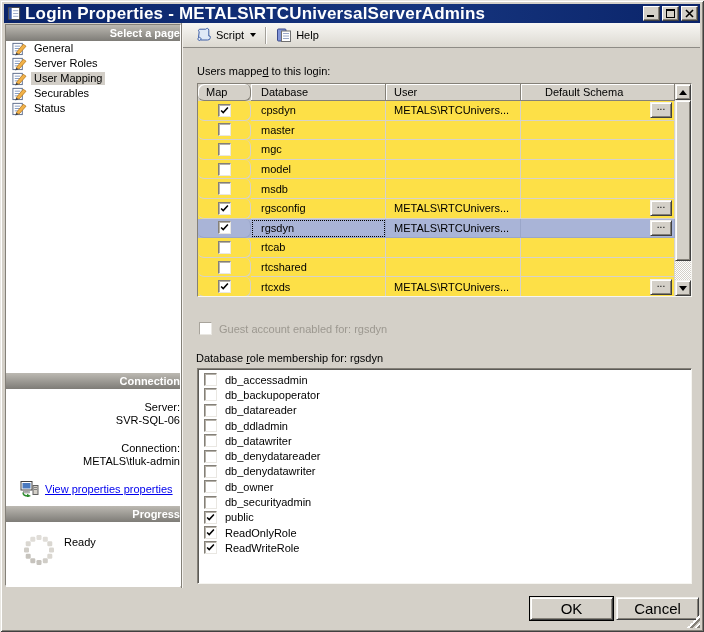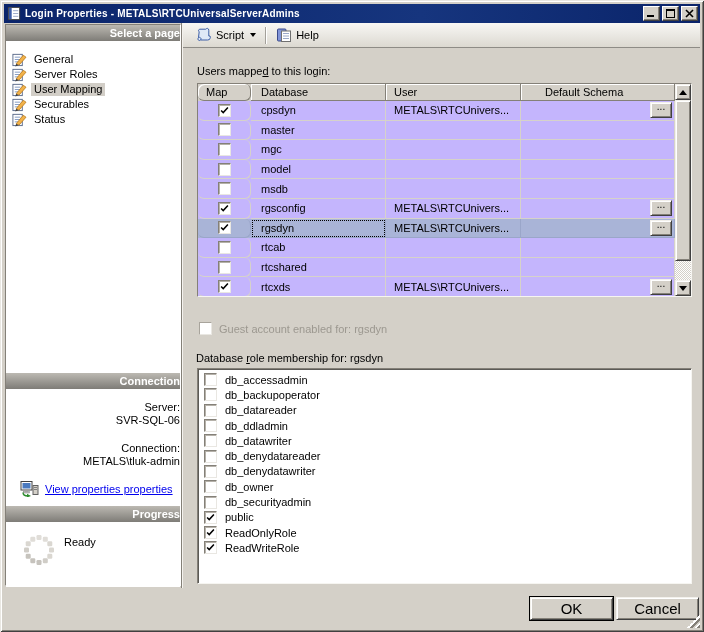--- a/index.html
+++ b/index.html
@@ -8,39 +8,39 @@
 
   .window { position:relative; width:704px; height:632px; background:#d4d0c8;
             box-shadow: inset 1px 1px 0 #e9e7e2, inset -1px -1px 0 #404040,
                         inset 2px 2px 0 #ffffff, inset -2px -2px 0 #848078; }
 
   
   .titlebar { position:absolute; left:4px; top:4px; width:696px; height:19px;
               background:linear-gradient(90deg,#0a246a,#16357e 60%,#0a246a);
               display:flex; align-items:center; padding:0 2px; }
   .title-icon { width:15px; height:15px; margin:0 3px 0 1px; flex:0 0 auto; }
-  .title-text { color:#fff; font-weight:bold; font-size:10px; letter-spacing:.2px;
+  .title-text { color:#fff; font-weight:bold; font-size:17px; letter-spacing:.2px;
                 flex:1; white-space:nowrap; overflow:hidden; }
   .win-btns { display:flex; gap:2px; }
   .wbtn { width:17px; height:15px; background:#d4d0c8; border:1px solid;
           border-color:#fff #404040 #404040 #fff; box-shadow:inset -1px -1px 0 #848078;
           display:flex; align-items:center; justify-content:center; padding:0; cursor:default; }
   .wbtn svg { display:block; }
 
   
   .sunken { background:#fff; border:1px solid; border-color:#848078 #f6f5f1 #f6f5f1 #848078;
             box-shadow: inset 1px 1px 0 #5c5a56; }
 
   
   .sidebar { position:absolute; left:5px; top:24px; width:176px; height:562px; background:#fff;
              border:1px solid; border-color:#848078 #fff #fff #848078;text-align:right; }
   .side-header { height:16px; background:linear-gradient(#bcb9b2,#7e7c77); color:#fff;
                  font-weight:bold; padding:2px 0 0 6px; }
   .side-h2 { position:absolute; left:0; right:0; }
-  .side-pages { padding-top:11px; }
+  .side-pages { padding-top:0; }
   .page-item { display:flex; align-items:center; height:15px; padding-left:5px; cursor:default; }
   .page-item .p-icon { width:16px; height:15px; margin-right:4px; flex:0 0 auto; }
   .page-label { padding:0 3px 1px 3px; }
   .page-label.selected { background:#d2cec7; }
   .side-conn { position:absolute; left:0; top:364px; width:100%; padding:12px 0 0 14px; background:#fff; }
   .conn-line { line-height:12.5px; }
   .conn-gap { height:16px; }
   .link-row { display:flex; align-items:center; margin-top:14px; }
   .link-row .c-icon { width:19px; height:16px; margin-right:6px; flex:0 0 auto; }
   a.link { color:#0000ee; text-decoration:underline; cursor:pointer; }
@@ -64,21 +64,21 @@
 
   .map-label { position:absolute; left:14px; top:42px; }
   .u { text-decoration:underline; }
 
   
   .grid { position:absolute; left:14px; top:60px; width:495px; height:214px; }
   .grid-inner { position:absolute; inset:0; padding-right:16px; overflow:hidden; }
   .grid-header { display:flex; height:17px; background:#d4d0c8; }
   .hcell { background:#d4d0c8; border-right:1px solid #848078; border-bottom:1px solid #848078;
            box-shadow:inset 1px 1px 0 #fff; padding:2px 0 0 8px; white-space:nowrap; overflow:hidden; }
-  .grid-row { display:flex; height:19.6px; background:#c4b5fd; cursor:default; }
+  .grid-row { display:flex; height:19.6px; background:#fde047; cursor:default; }
   .grid-row.selected { background:#a9b4d7; }
   .cell { border-right:1px solid #d6d2ca; border-bottom:1px solid #d6d2ca; display:flex;
           align-items:center; white-space:nowrap; overflow:hidden; }
   .grid-row.selected .cell { border-right-color:#9aa6c9; border-bottom-color:#9aa6c9; }
   .cell.focus { outline:1px dotted #000; outline-offset:-2px; }
   .c-map { width:53px; flex:0 0 auto; justify-content:center;border-radius:6px; }
   .c-db { width:135px; flex:0 0 auto; padding-left:10px; }
   .c-user { width:135px; flex:0 0 auto; padding-left:8px; }
   .c-schema { flex:1; justify-content:flex-end; padding-right:2px; }
 

